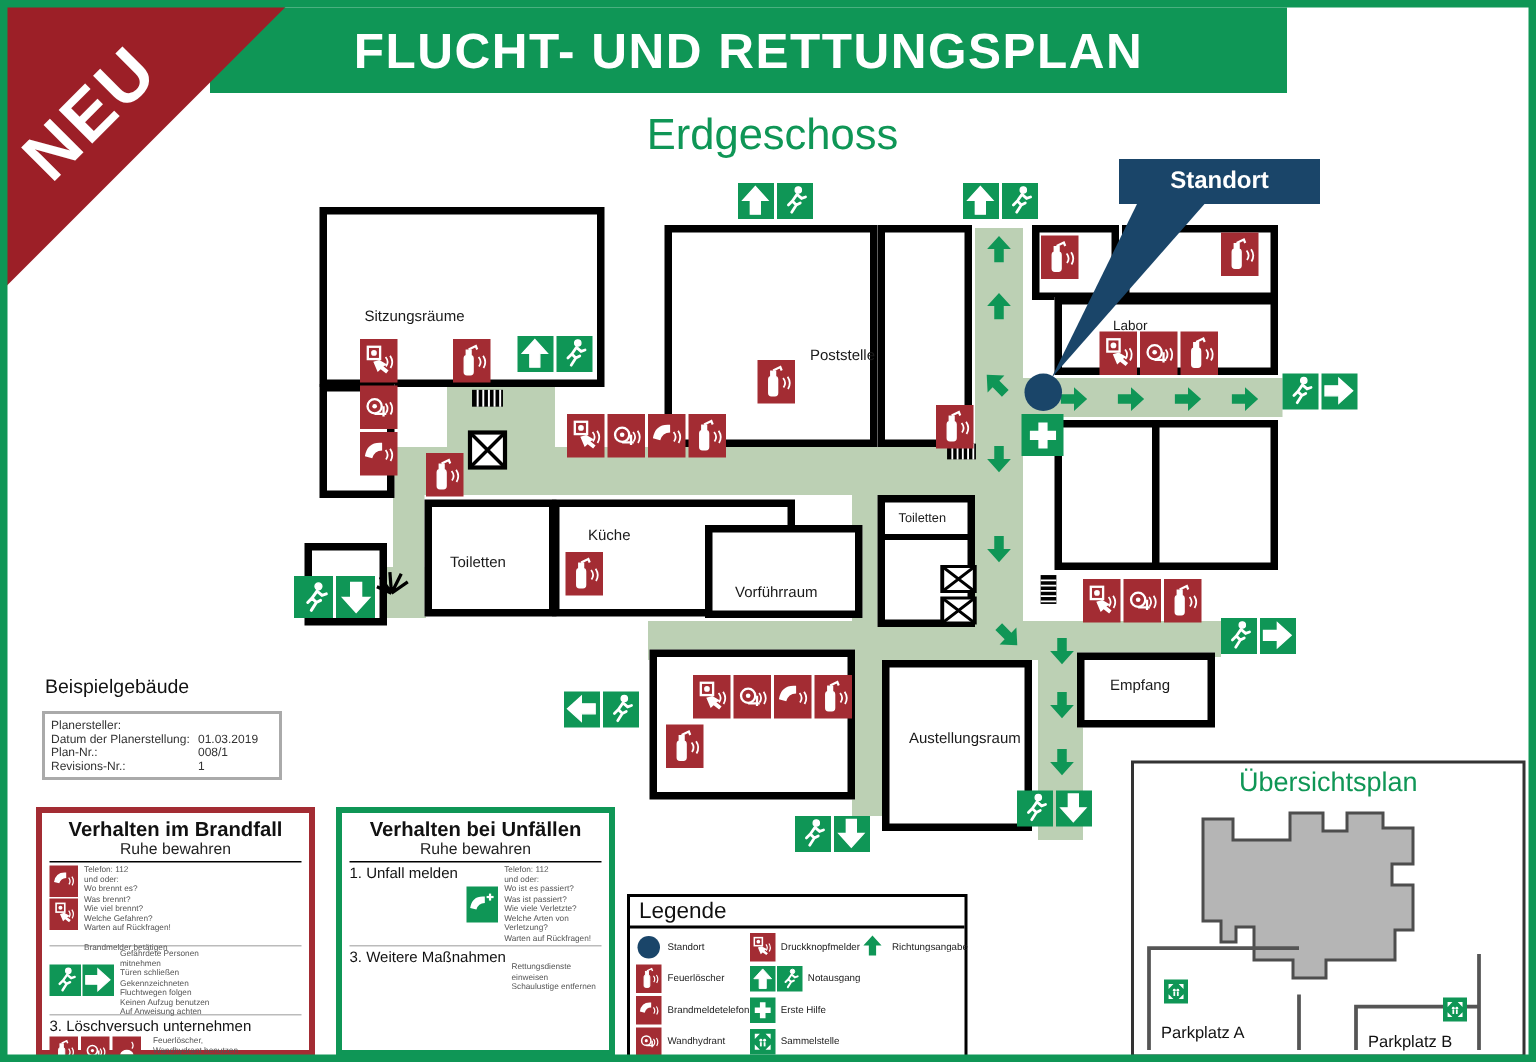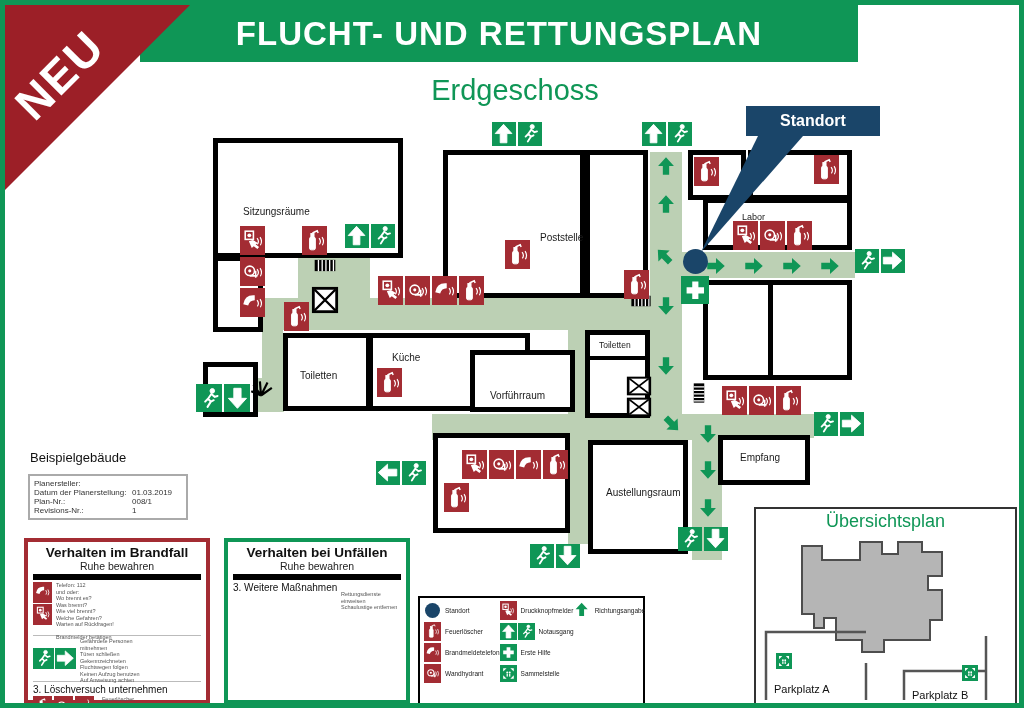--- a/index.html
+++ b/index.html
@@ -46,21 +46,21 @@
   #infobox{left:28px;top:474px;width:160px;background:#fff;border:2px solid #aaa;
     padding:3px 4px;font-size:8px;color:#333;z-index:6;}
   #infobox .row{display:flex;}
   #infobox .lbl{width:98px;}
   
   .panel{position:absolute;top:538px;width:186px;height:166px;background:#fff;z-index:6;
     padding:3px 5px;}
   #panel-fire{left:24px;border:4px solid var(--red);}
   #panel-acc{left:224px;border:4px solid var(--green);}
   .p-title{text-align:center;font-weight:bold;font-size:13.5px;color:#111;}
-  .p-sub{text-align:center;font-size:10.5px;color:#222;border-bottom:6px solid #000000;padding-bottom:2px;}
+  .p-sub{text-align:center;font-size:10.5px;color:#222;border-bottom:1px solid #000000;padding-bottom:2px;}
   .step{display:flex;border-bottom:1px solid #bbb;padding:2px 0;}
   .step:last-child{border-bottom:none;}
   .step-label{font-size:10px;color:#111;width:78px;flex-shrink:0;}
   .tiny{font-size:5.5px;line-height:6.5px;color:#555;white-space:pre-line;}
   .mini{width:19px;height:21px;}
   .mini svg{width:90%;height:86%;}
   .gmini{width:21px;height:21px;}
   
   #legend{left:418px;top:596px;width:227px;height:110px;background:#fff;border:2px solid #000;z-index:6;}
   #legend .hd{font-size:15px;color:#111;padding:1px 6px;border-bottom:2px solid #000;}
@@ -632,28 +632,44 @@
 
 Mittel und Geräte zur
 Brandbekämpfung benutzen</div>
     </div>
   </div>
 </div>
 
 <div id="panel-acc" class="panel">
   <div class="p-title">Verhalten bei Unfällen</div>
   <div class="p-sub">Ruhe bewahren</div>
+  <div class="step" style="height:56px">
+    <div class="step-label">1. Unfall melden</div>
+    <div class="tile" style="width:24px;height:24px;align-self:center;margin-right:4px">
+        <svg>
+          <use href="#sym-ephone"></use>
+        </svg>
+      </div>
+    <div class="tiny">Telefon:   112
+und oder:
+Wo ist es passiert?
+Was ist passiert?
+Wie viele Verletzte?
+Welche Arten von Verletzung?
+Warten auf Rückfragen!</div>
+  </div>
   <div class="step" style="height:42px">
     <div class="step-label" style="width:108px">3. Weitere Maßnahmen</div>
     <div class="tiny" style="align-self:center">Rettungsdienste einweisen
 Schaulustige entfernen</div>
   </div>
 </div>
 
 <div id="legend" class="abs">
+  <div class="hd">Legende</div>
   <div class="cols">
     <div class="lg-col" style="width:90px">
       <div class="lg-item">
         <div class="lg-ic" style="display:flex;align-items:center;justify-content:center">
           <div style="width:15px;height:15px;border-radius:50%;background:var(--navy)"></div>
         </div>
         <span>Standort</span>
       </div>
       <div class="lg-item">
         <div class="rt lg-ic">

